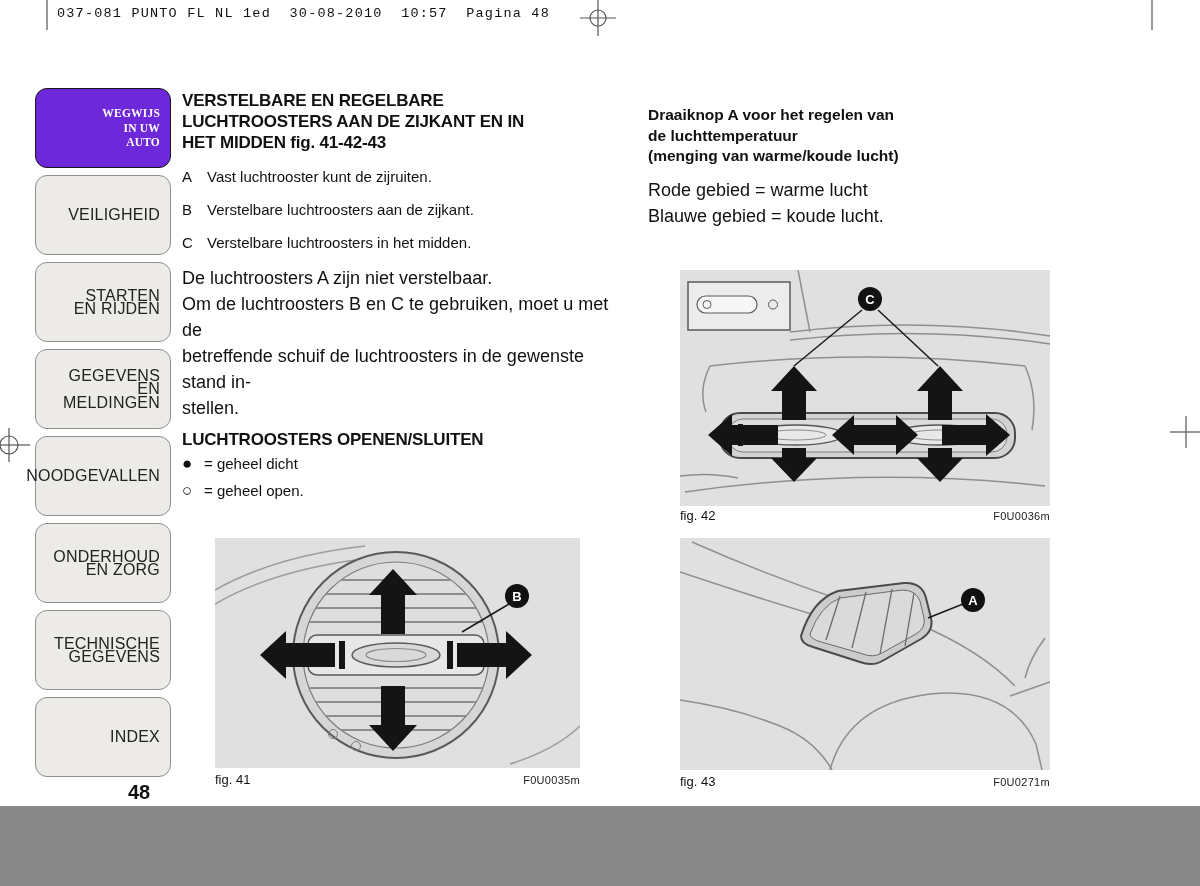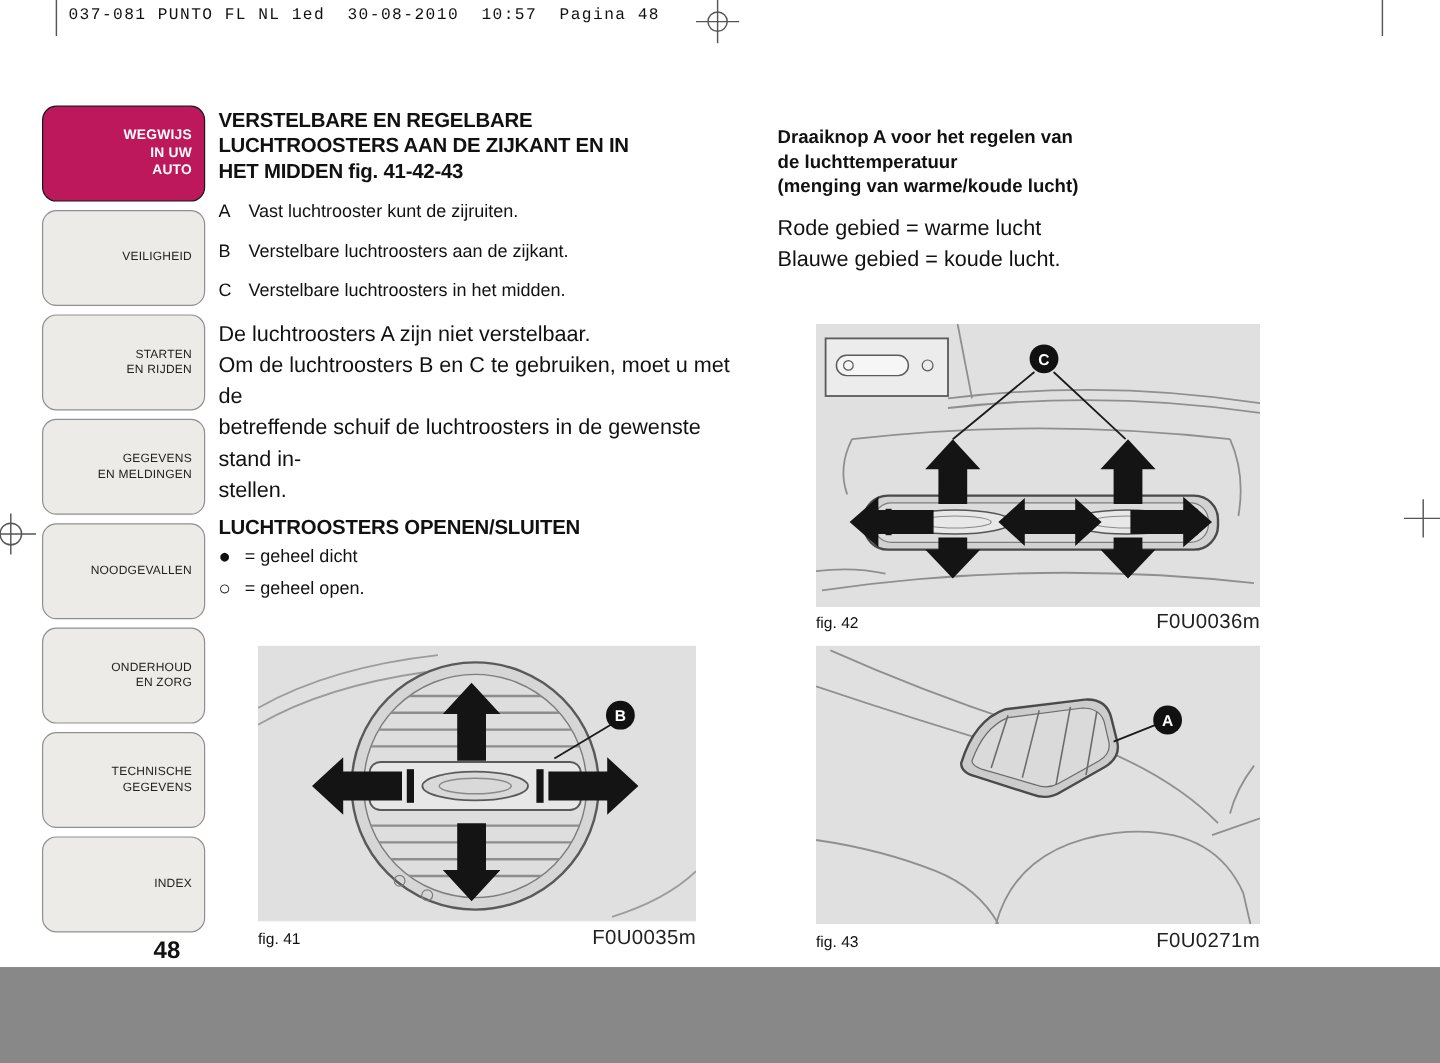--- a/index.html
+++ b/index.html
@@ -14,26 +14,26 @@
     position:absolute; left:57px; top:6px;
     font-family:"Liberation Mono", monospace; font-size:13.5px; letter-spacing:1.2px;
     color:#111; white-space:pre;
   }
   
   .tab {
     position:absolute; left:35px; width:136px; height:80px;
     background:#edebe8; border:1px solid #8f8f8f; border-radius:12px;
     display:flex; align-items:center; justify-content:flex-end;
     padding-right:10px; text-align:right;
-    font-size:10px; line-height:13.5px; color:#222;
+    font-size:16px; line-height:13.5px; color:#222;
     white-space:pre-line; letter-spacing:0.2px;
   }
   .tab.active {
-    background:#be185d; border-color:#171717; color:#fff;
-    font-weight:bold; font-size:11.5px; line-height:14.5px;
+    background:#6d28d9; border-color:#171717; color:#fff;
+    font-weight:bold; font-size:11.5px; line-height:14.5px;font-family:Liberation Serif, serif;
   }
   .page-num { position:absolute; left:128px; top:781px; font-size:20px; font-weight:bold; }
   
   .col { position:absolute; top:90px; }
   .col-left  { left:182px; width:445px; }
   .col-right { left:648px; width:408px; }
   .h1 { font-size:17px; font-weight:bold; line-height:21px; white-space:pre-line; letter-spacing:-0.2px; }
   .abc { margin-top:13px; }
   .abc-row { display:flex; font-size:15px; line-height:21px; margin-bottom:12px; }
   .abc-letter { width:25px; flex:0 0 25px; }
@@ -43,21 +43,21 @@
   .legend-row { display:flex; align-items:center; font-size:15px; line-height:27px; }
   .legend-sym { font-size:17px; width:22px; flex:0 0 22px; }
   .subhead { font-size:15.5px; font-weight:bold; line-height:20.5px; white-space:pre-line; margin-top:15px; }
   
   .figure { position:absolute; }
   .figure svg { display:block; }
   .figcap-row {
     position:absolute; display:flex; justify-content:space-between; align-items:baseline;
   }
   .figcap { font-size:13px; }
-  .figcode { font-size:17px; color:#222; letter-spacing:0.3px; }
+  .figcode { font-size:11px; color:#222; letter-spacing:0.3px; }
   .badge-text { font-weight:bold; font-family:"Liberation Sans", sans-serif; }
 </style>
 </head>
 <body>
 
 <div class="page">
 
   <svg class="regmarks" width="1200" height="886">
     <g stroke="#555" stroke-width="1.2" fill="none">
       <line x1="47" y1="0" x2="47" y2="30"></line>

